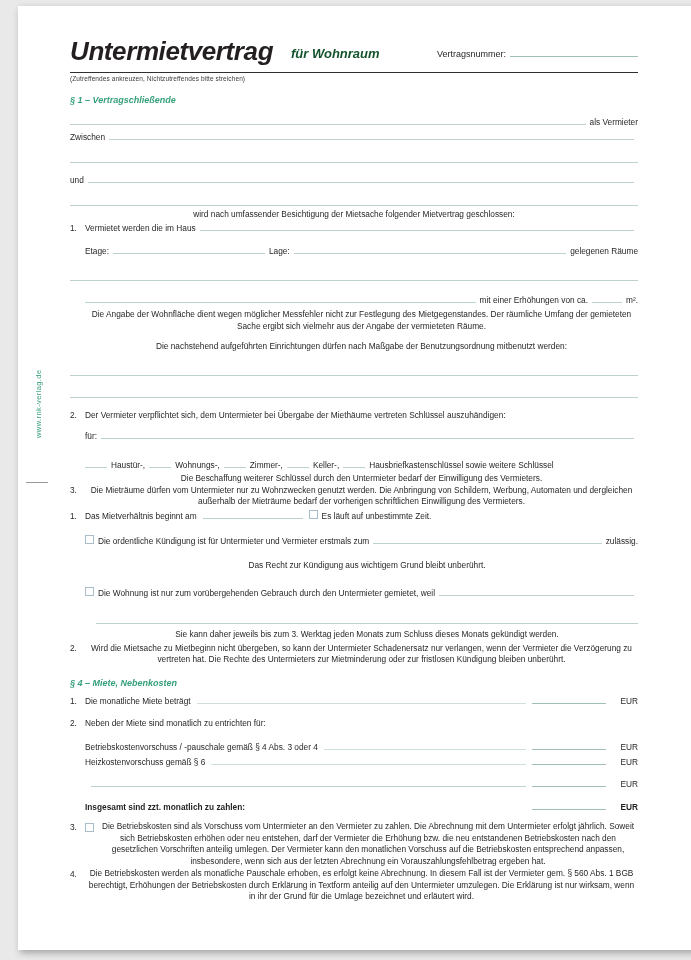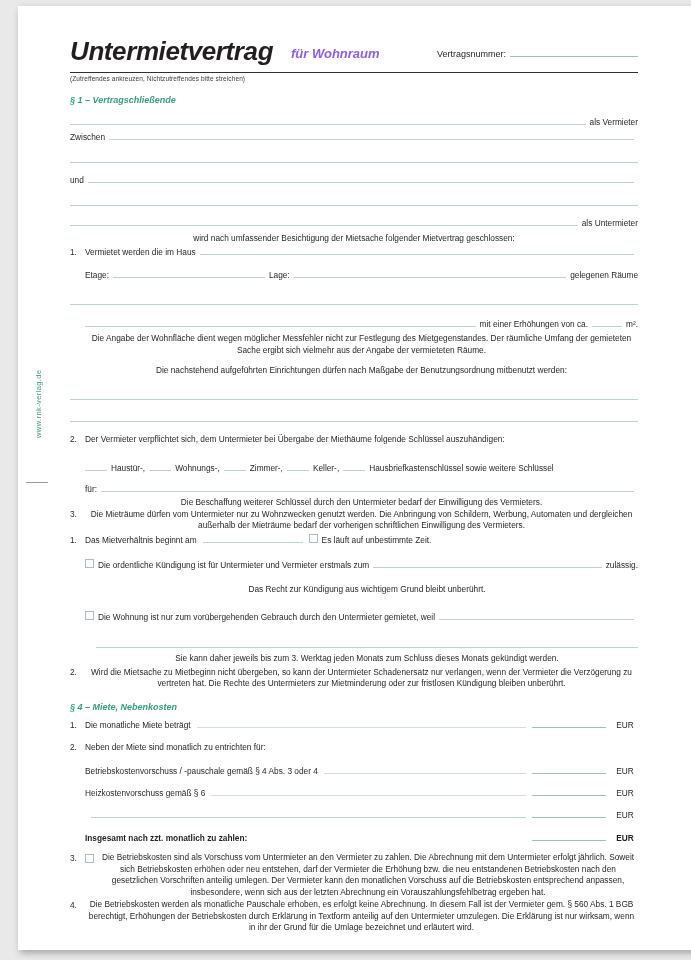--- a/index.html
+++ b/index.html
@@ -33,21 +33,21 @@
 
   
   .hdr{position:relative;height:34px;}
   .title{
     position:absolute;left:0;top:0;
     font-style:italic;font-weight:bold;font-size:26px;letter-spacing:-.4px;
     color:#231f20;
   }
   .title-sub{
     position:absolute;left:221px;top:10px;
-    font-style:italic;font-weight:bold;font-size:13px;color:#8b5cf6;
+    font-style:italic;font-weight:bold;font-size:13px;color:#14532d;
   }
   .vnum{
     position:absolute;right:0;top:11px;
     font-size:9px;color:#231f20;white-space:nowrap;
     display:flex;align-items:baseline;gap:4px;
   }
   .vnum .ln{display:inline-block;width:128px;border-bottom:1px solid #9fbfb2;height:9px;}
   .rule-thick{height:0;border-top:1.6px solid #2f2f2f;margin-top:2px;}
   .tiny-note{font-size:6.5px;color:#3a3a3a;margin-top:2px;letter-spacing:.1px;}
 
@@ -69,21 +69,21 @@
     display:inline-block;width:7px;height:7px;flex:none;
     border:1px solid #a8bcc9;background:#fff;
     margin-right:4px;position:relative;top:0px;
   }
 
   
   .money{display:flex;align-items:baseline;font-size:8.3px;line-height:14px;}
   .money .lbl{flex:none;}
   .money .dots{flex:1 1 auto;border-bottom:1px solid #cfe0d8;height:10px;margin:0 6px;}
   .money .amt{width:74px;flex:none;border-bottom:1px solid #9fbfb2;height:10px;margin-right:6px;}
-  .money .cur{width:26px;flex:none;text-align:center;}
+  .money .cur{width:26px;flex:none;text-align:right;}
   .bold{font-weight:bold;}
 </style>
 </head>
 <body>
 
 <div class="page">
 
   <div class="side-tick"></div>
   <div class="side-url">www.rnk-verlag.de</div>
 
@@ -114,24 +114,20 @@
 
     <div class="blankline"></div>
 
     <div class="row" style="margin-top:9px">
       <span>und</span>
       <span class="fill"></span>
     </div>
 
     <div class="blankline"></div>
 
-    <div class="row" style="margin-top:9px">
-      <span class="fill" style="margin-left:0"></span>
-      <span class="nowrap">als Untermieter</span>
-    </div>
 
     <div class="p" style="margin-top:3px">wird nach umfassender Besichtigung der Mietsache folgender Mietvertrag geschlossen:</div>
 
 
     <div class="row">
       <span class="num">1.</span>
       <span>Vermietet werden die im Haus</span>
       <span class="fill"></span>
     </div>
 
@@ -155,39 +151,39 @@
 
     <div class="p indent" style="margin-top:2px">Die Angabe der Wohnfläche dient wegen möglicher Messfehler nicht zur Festlegung des Mietgegenstandes. Der räumliche Umfang der gemieteten Sache ergibt sich vielmehr aus der Angabe der vermieteten Räume.</div>
 
     <div class="p indent" style="margin-top:9px">Die nachstehend aufgeführten Einrichtungen dürfen nach Maßgabe der Benutzungsordnung mitbenutzt werden:</div>
 
     <div class="blankline indent" style="margin-top:12px"></div>
     <div class="blankline indent" style="margin-top:11px"></div>
 
     <div class="row" style="margin-top:11px">
       <span class="num">2.</span>
-      <span class="p">Der Vermieter verpflichtet sich, dem Untermieter bei Übergabe der Miethäume folgende Schlüssel auszuhändigen:</span>
+      <span class="p">Der Vermieter verpflichtet sich, dem Untermieter bei Übergabe der Miethäume vertreten Schlüssel auszuhändigen:</span>
+    </div>
+
+    <div class="row indent" style="margin-top:6px">
+      <span>für:</span>
+      <span class="fill"></span>
     </div>
 
     <div class="row indent" style="margin-top:14px">
       <span class="fillw" style="width:22px;margin-right:4px"></span>
       <span>Haustür-,</span>
       <span class="fillw" style="width:22px;margin:0 4px"></span>
       <span>Wohnungs-,</span>
       <span class="fillw" style="width:22px;margin:0 4px"></span>
       <span>Zimmer-,</span>
       <span class="fillw" style="width:22px;margin:0 4px"></span>
       <span>Keller-,</span>
       <span class="fillw" style="width:22px;margin:0 4px"></span>
       <span class="nowrap">Hausbriefkastenschlüssel sowie weitere Schlüssel</span>
-    </div>
-
-    <div class="row indent" style="margin-top:6px">
-      <span>für:</span>
-      <span class="fill"></span>
     </div>
 
     <div class="p indent" style="margin-top:1px">Die Beschaffung weiterer Schlüssel durch den Untermieter bedarf der Einwilligung des Vermieters.</div>
 
     <div class="row" style="margin-top:0px">
       <span class="num">3.</span>
       <span class="p">Die Mieträume dürfen vom Untermieter nur zu Wohnzwecken genutzt werden. Die Anbringung von Schildern, Werbung, Automaten und dergleichen außerhalb der Mieträume bedarf der vorherigen schriftlichen Einwilligung des Vermieters.</span>
     </div>
 
 
@@ -238,36 +234,36 @@
       <span>Neben der Miete sind monatlich zu entrichten für:</span>
     </div>
 
     <div class="money indent" style="margin-top:9px">
       <span class="lbl">Betriebskostenvorschuss / -pauschale gemäß § 4 Abs. 3 oder 4</span>
       <span class="dots"></span>
       <span class="amt"></span>
       <span class="cur">EUR</span>
     </div>
 
-    <div class="money indent" style="margin-top:7px">
+    <div class="money indent" style="margin-top:0">
       <span class="lbl">Heizkostenvorschuss gemäß § 6</span>
       <span class="dots"></span>
       <span class="amt"></span>
       <span class="cur">EUR</span>
     </div>
 
     <div class="money indent" style="margin-top:7px">
       <span class="lbl"></span>
       <span class="dots" style="border-bottom:1px solid #bcd3c9"></span>
       <span class="amt"></span>
       <span class="cur">EUR</span>
     </div>
 
     <div class="money indent bold" style="margin-top:8px">
-      <span class="lbl">Insgesamt nach zzt. monatlich zu zahlen:</span>
+      <span class="lbl">Insgesamt sind zzt. monatlich zu zahlen:</span>
       <span class="dots" style="border-bottom:none"></span>
       <span class="amt"></span>
       <span class="cur">EUR</span>
     </div>
 
     <div class="row" style="margin-top:7px;align-items:flex-start">
       <span class="num">3.</span>
       <span class="cb" style="margin-top:2px"></span>
       <span class="p" style="flex:1">Die Betriebskosten sind als Vorschuss vom Untermieter an den Vermieter zu zahlen. Die Abrechnung mit dem Untermieter erfolgt jährlich. Soweit sich Betriebskosten erhöhen oder neu entstehen, darf der Vermieter die Erhöhung bzw. die neu entstandenen Betriebskosten nach den gesetzlichen Vorschriften anteilig umlegen. Der Vermieter kann den monatlichen Vorschuss auf die Betriebskosten entsprechend anpassen, insbesondere, wenn sich aus der letzten Abrechnung ein Vorauszahlungsfehlbetrag ergeben hat.</span>
     </div>

